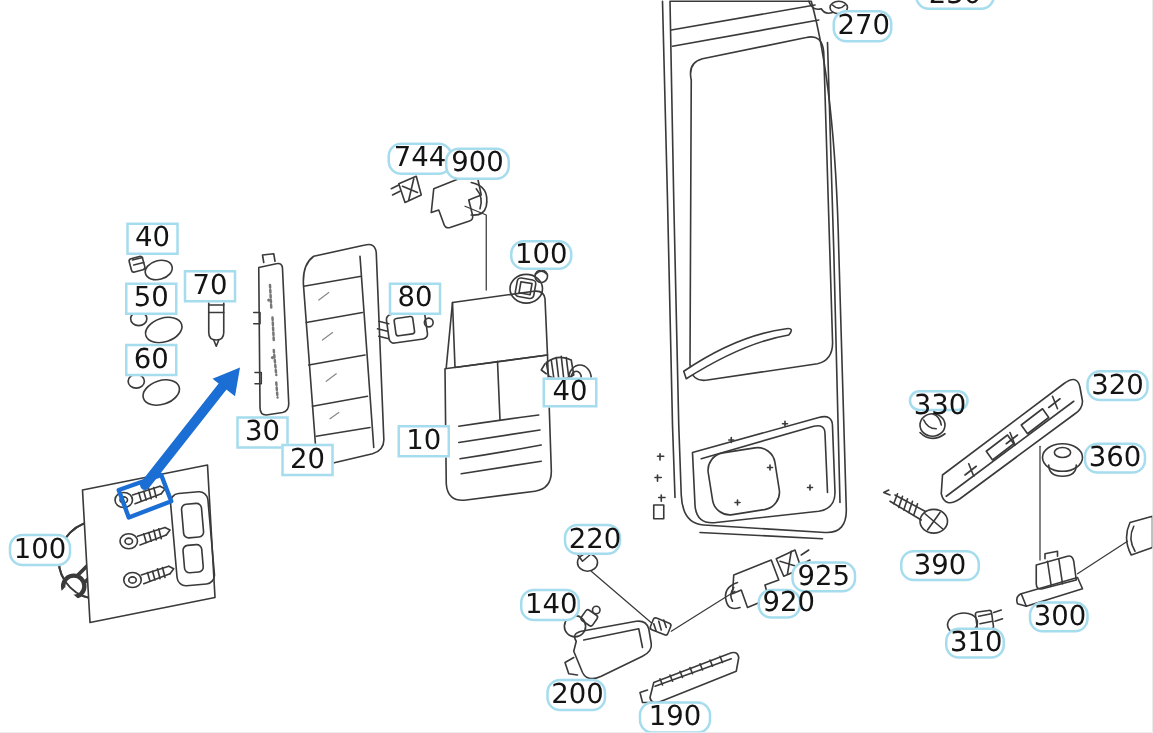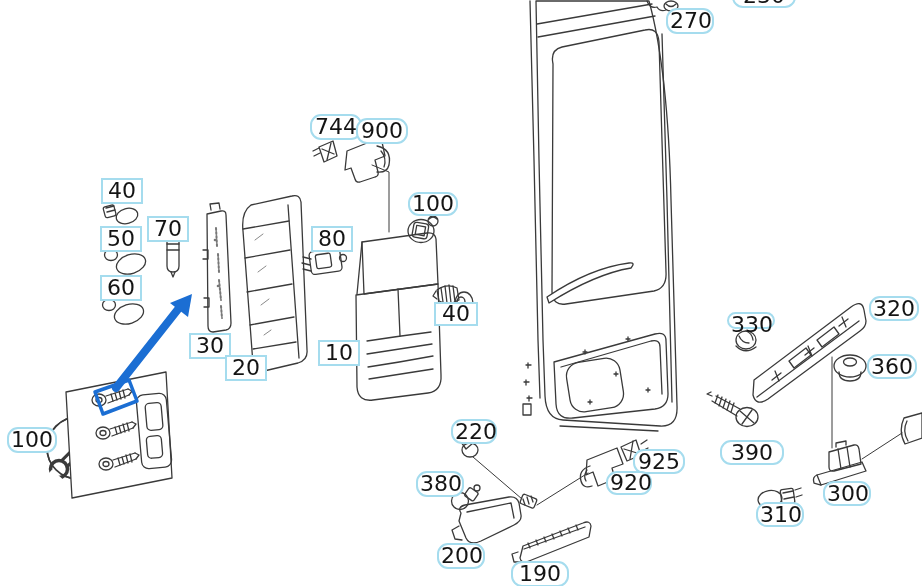--- a/index.html
+++ b/index.html
@@ -256,19 +256,19 @@
 <div class="callout w3" style="left:7px;top:427px">100</div>
 <div class="callout w3" style="left:666px;top:8px;width:48px">270</div>
 <div class="callout w3" style="left:732px;top:-17px;width:64px;height:25px">230</div>
 <div class="callout w3" style="left:727px;top:312px;width:48px;height:17px">330</div>
 <div class="callout w3" style="left:869px;top:296px;height:25px">320</div>
 <div class="callout w3" style="left:867px;top:354px;height:25px">360</div>
 <div class="callout w3" style="left:720px;top:440px;width:64px;height:25px">390</div>
 <div class="callout w3" style="left:823px;top:481px;width:48px;height:25px">300</div>
 <div class="callout w3" style="left:756px;top:502px;width:48px;height:25px">310</div>
 <div class="callout w3" style="left:451px;top:419px;width:46px;height:25px">220</div>
-<div class="callout w3" style="left:416px;top:471px;width:48px">380</div>
+<div class="callout w3" style="left:416px;top:471px;width:48px">140</div>
 <div class="callout w3" style="left:633px;top:449px;width:52px;height:25px">925</div>
-<div class="callout w3" style="left:606px;top:471px;width:46px;height:24px;line-height:20px">920</div>
+<div class="callout w3" style="left:606px;top:471px;width:35px;height:24px;line-height:20px">920</div>
 <div class="callout w3" style="left:437px;top:543px;width:48px">200</div>
 <div class="callout w3" style="left:511px;top:561px;width:58px">190</div>
 
 </div>
 
 </body></html>

